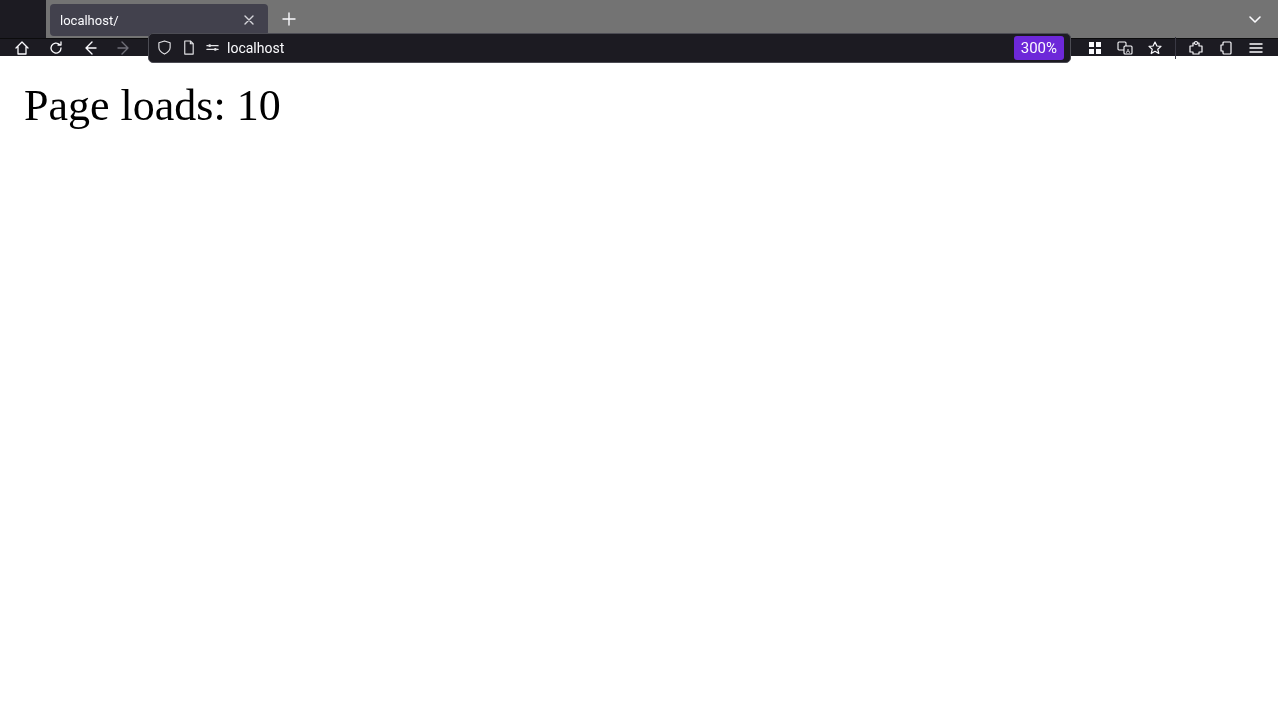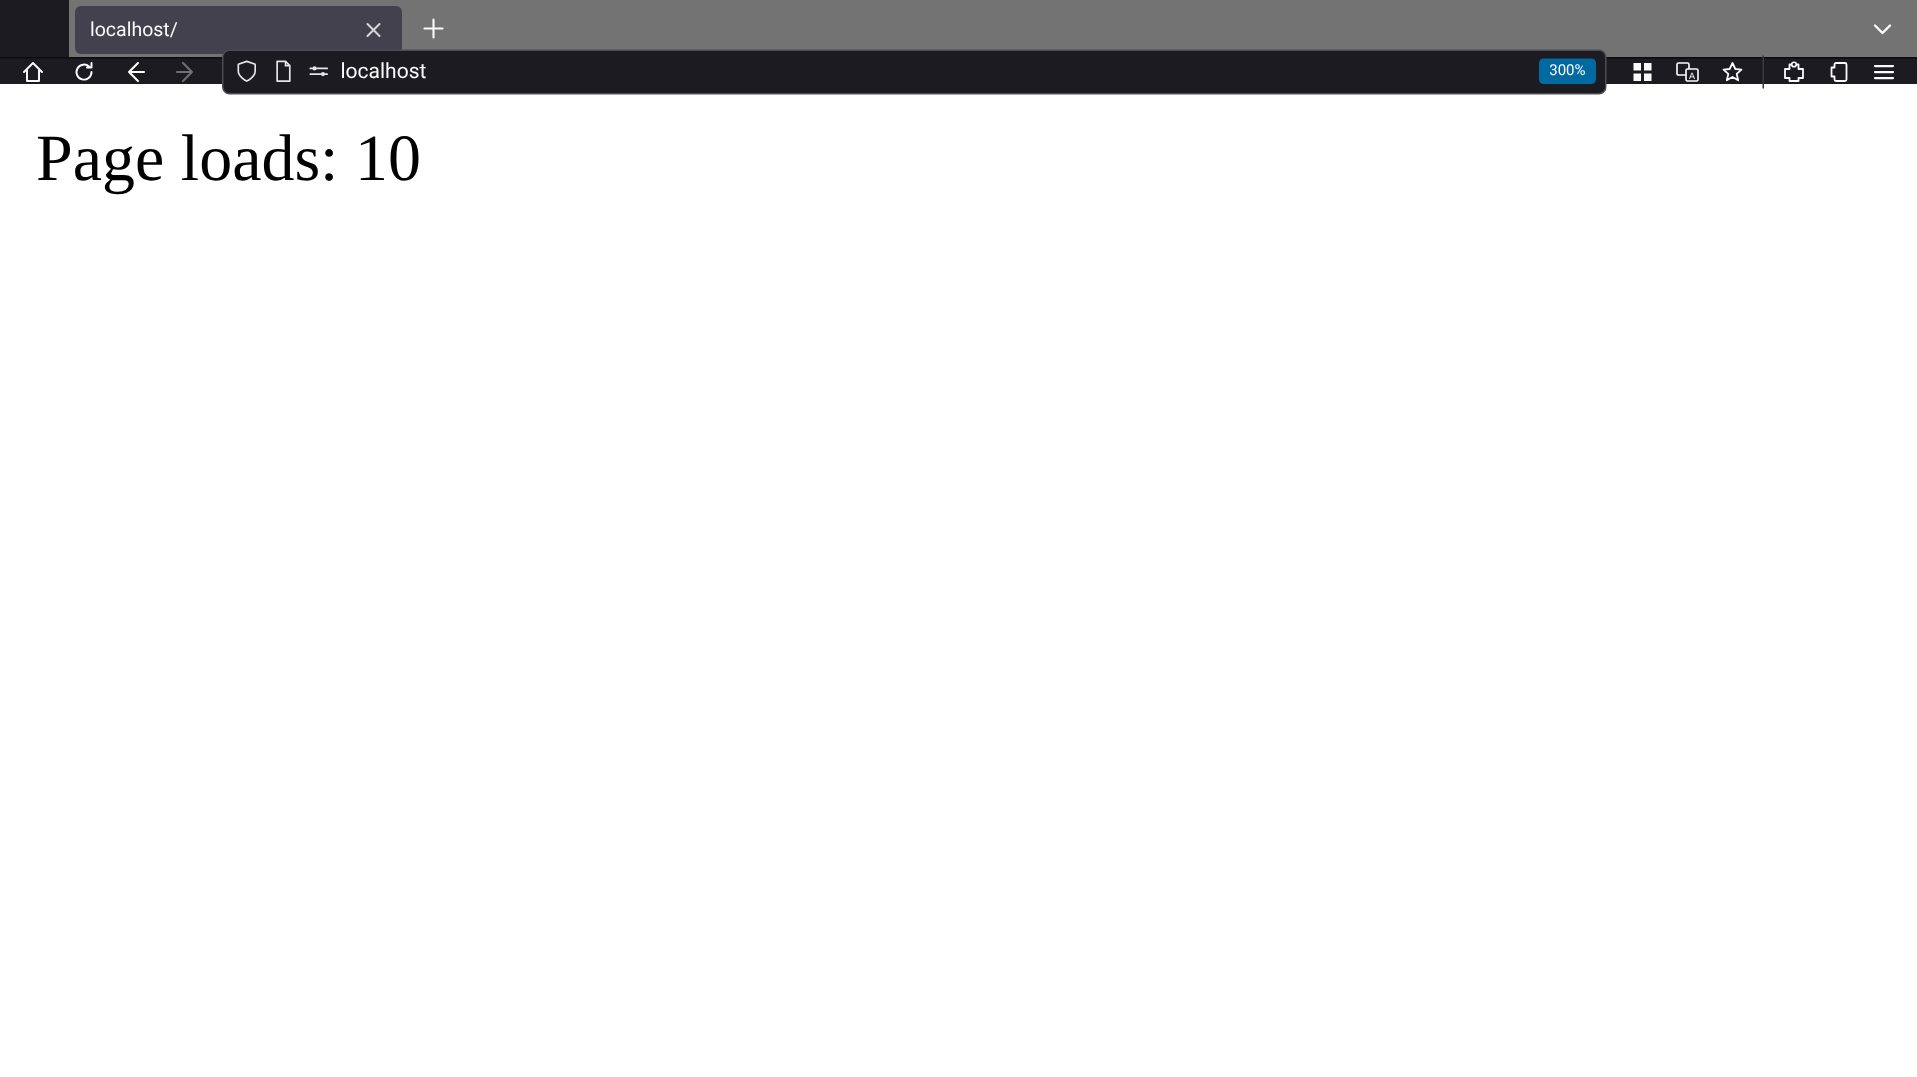--- a/index.html
+++ b/index.html
@@ -127,23 +127,23 @@
     .url-input {
       flex: 1;
       background: transparent;
       border: none;
       outline: none;
       color: #fbfbfe;
       font-size: 14px;
       font-family: inherit;
     }
     .zoom-badge {
-      background: #0369a1;
-      color: #fbfbfe;
-      font-size: 10px;
+      background: #6d28d9;
+      color: #fbfbfe;
+      font-size: 15px;
       padding: 3px 7px;
       border-radius: 3px;
       margin-left: auto;
     }
     .right-icons {
       display: flex;
       align-items: center;
       gap: 2px;
     }
     .sep {

